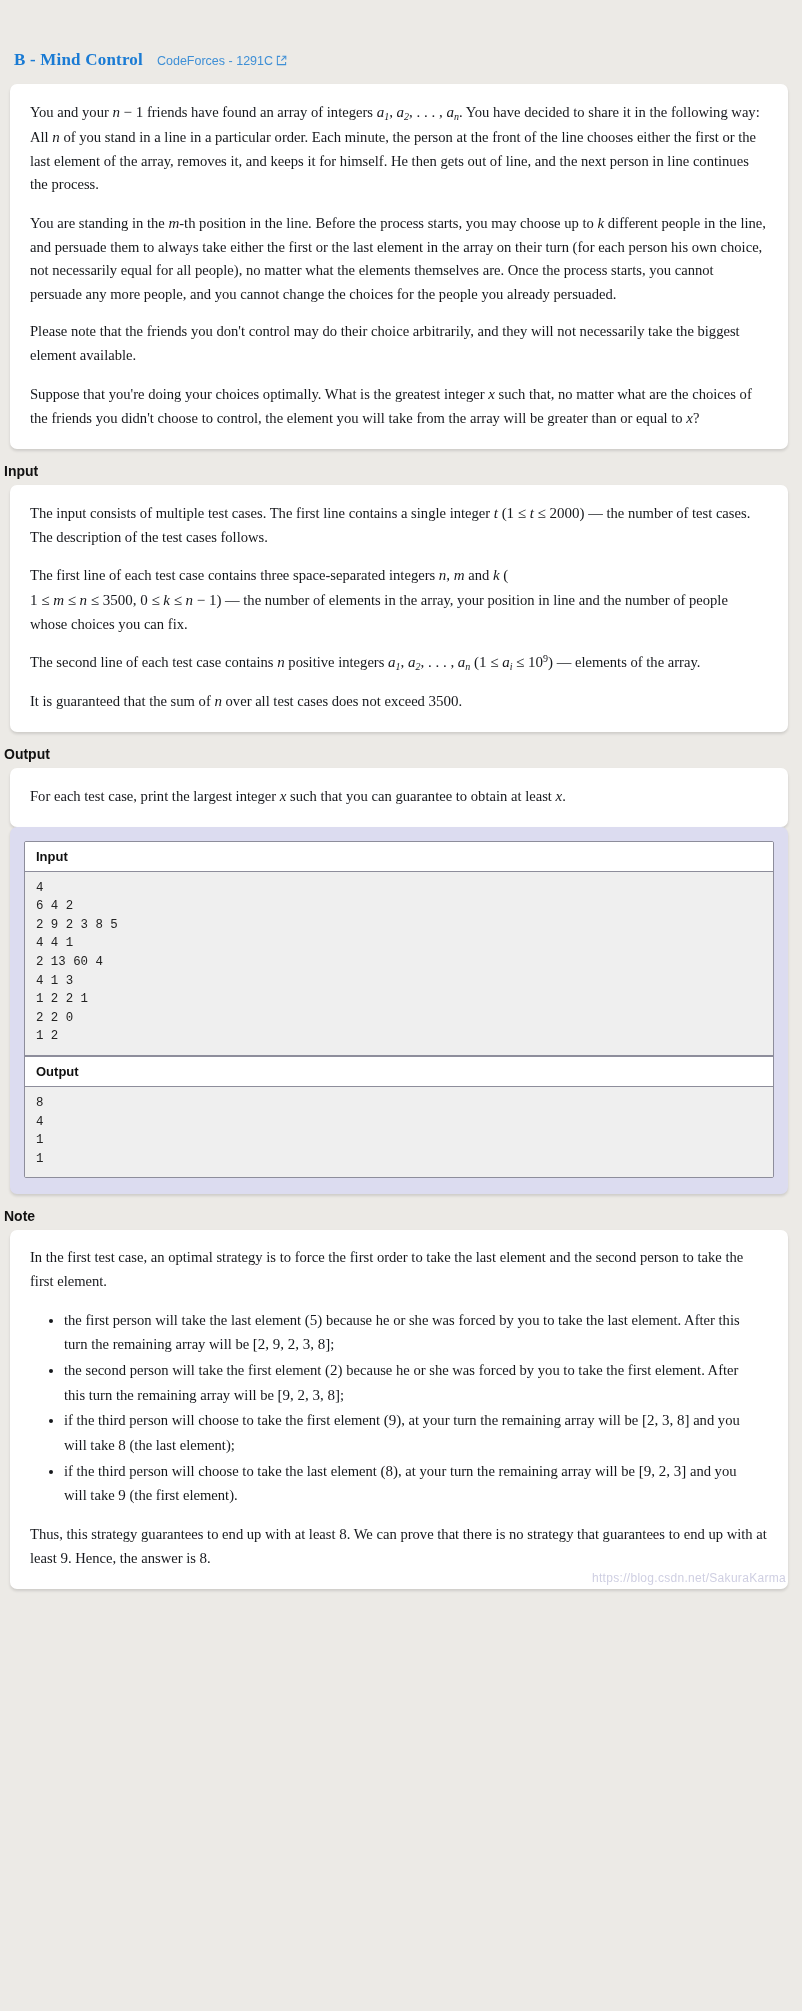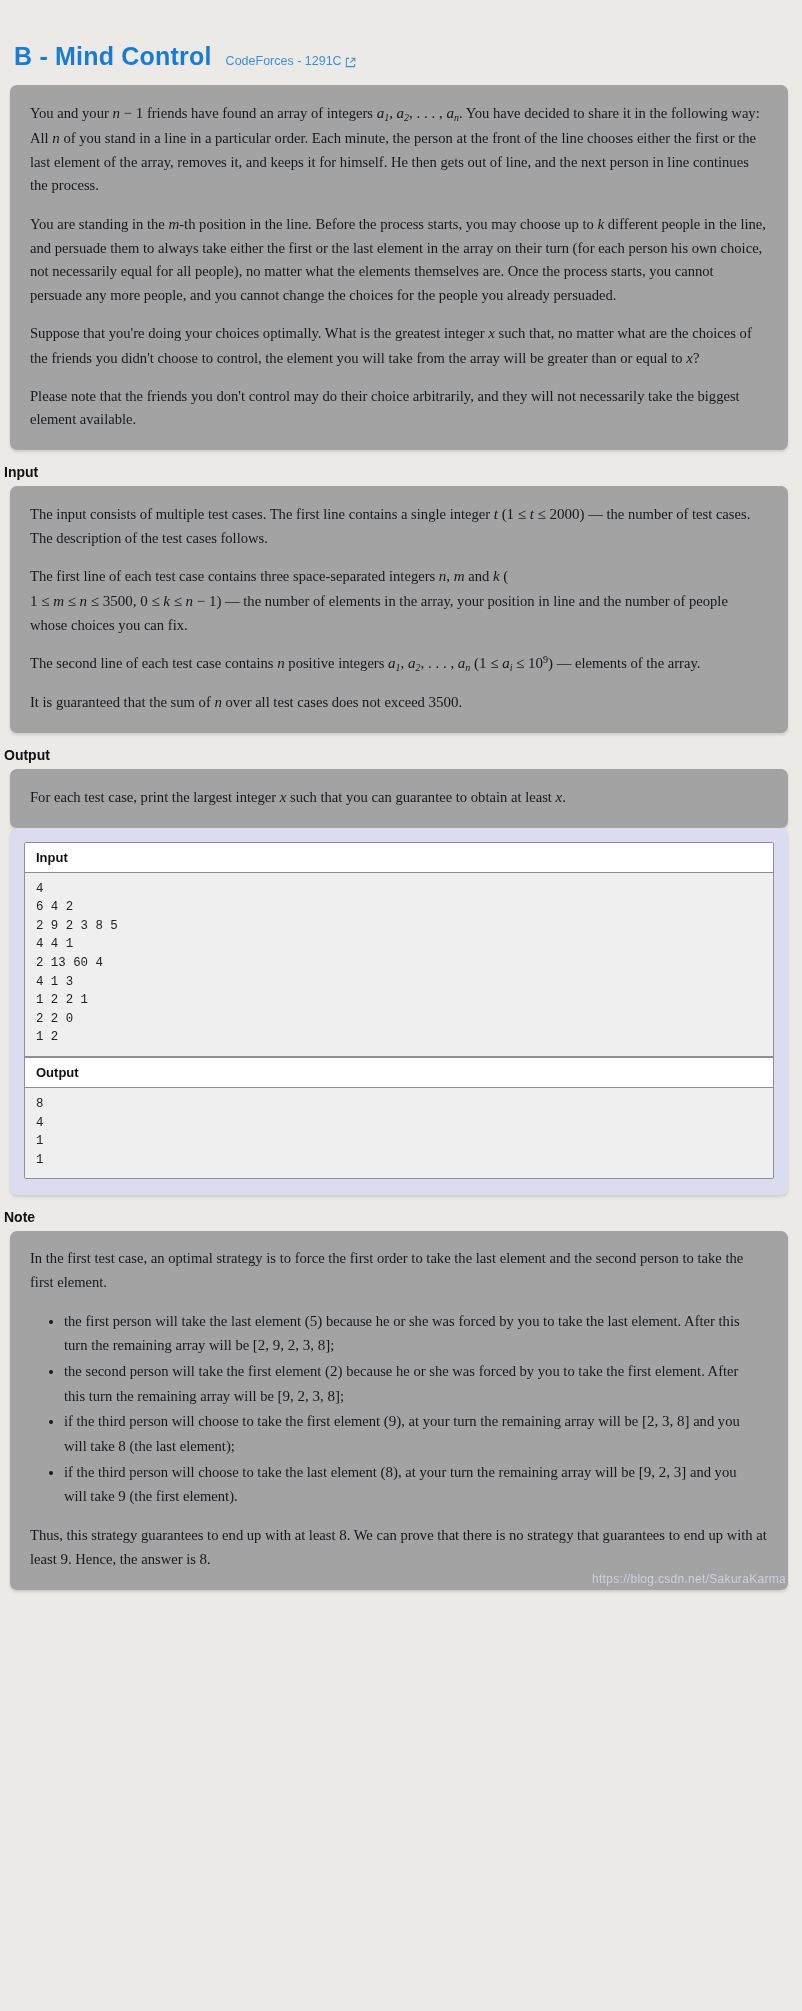--- a/index.html
+++ b/index.html
@@ -22,31 +22,31 @@
   }
 
   
   .header {
     padding: 18px 0 14px 14px;
     display: flex;
     align-items: baseline;
     gap: 14px;
   }
   .title {
-    font-size: 25px;
+    font-size: 17px;
     font-weight: bold;
     color: #1a7bd4;
     letter-spacing: 0.2px;
-    font-family: Liberation Sans, sans-serif;
+    font-family: Liberation Serif, serif;
   }
   .source {
     font-size: 12.5px;
     color: #3e8fd6;
     display: inline-flex;
-    align-items: center;
+    align-items: flex-start;
     gap: 3px;
     margin-top: 36px;
   }
   .ext-icon {
     display: inline-block;
     width: 11px;
     height: 11px;
     position: relative;
     top: 1px;
   }
@@ -54,21 +54,21 @@
   
   .section-heading {
     font-size: 14px;
     font-weight: bold;
     color: #111;
     margin: 14px 0 6px 4px;
   }
 
   
   .panel {
-    background: #a3a3a3;
+    background: #ffffff;
     border-radius: 7px;
     box-shadow: 0 2px 3px rgba(0,0,0,0.13);
     margin: 0 14px 0 10px;
     padding: 16px 20px 18px 20px;
     box-sizing: border-box;
   }
   .panel p {
     font-family: "Liberation Serif", serif;
     font-size: 14.6px;
     line-height: 1.62;
@@ -173,22 +173,22 @@
           <path d="M7 1.3 H10.7 V5" fill="none" stroke="#3e8fd6" stroke-width="1.1"></path>
           <path d="M10.6 1.4 L5.8 6.2" fill="none" stroke="#3e8fd6" stroke-width="1.1"></path>
         </svg>
       </span>
     </span>
   </div>
 
   <div class="panel">
     <p>You and your <span class="m">n</span> <span class="mn">−</span> <span class="mn">1</span> friends have found an array of integers <span class="m">a<span class="sub">1</span></span><span class="mn">,</span> <span class="m">a<span class="sub">2</span></span><span class="mn">, . . . ,</span> <span class="m">a<span class="sub">n</span></span>. You have decided to share it in the following way: All <span class="m">n</span> of you stand in a line in a particular order. Each minute, the person at the front of the line chooses either the first or the last element of the array, removes it, and keeps it for himself. He then gets out of line, and the next person in line continues the process.</p>
     <p>You are standing in the <span class="m">m</span>-th position in the line. Before the process starts, you may choose up to <span class="m">k</span> different people in the line, and persuade them to always take either the first or the last element in the array on their turn (for each person his own choice, not necessarily equal for all people), no matter what the elements themselves are. Once the process starts, you cannot persuade any more people, and you cannot change the choices for the people you already persuaded.</p>
+    <p>Please note that the friends you don't control may do their choice arbitrarily, and they will not necessarily take the biggest element available.</p>
     <p>Suppose that you're doing your choices optimally. What is the greatest integer <span class="m">x</span> such that, no matter what are the choices of the friends you didn't choose to control, the element you will take from the array will be greater than or equal to <span class="m">x</span>?</p>
-    <p>Please note that the friends you don't control may do their choice arbitrarily, and they will not necessarily take the biggest element available.</p>
   </div>
 
   <div class="section-heading">Input</div>
   <div class="panel">
     <p>The input consists of multiple test cases. The first line contains a single integer <span class="m">t</span> <span class="mn">(1 ≤</span> <span class="m">t</span> <span class="mn">≤ 2000)</span> — the number of test cases. The description of the test cases follows.</p>
     <p>The first line of each test case contains three space-separated integers <span class="m">n</span><span class="mn">,</span> <span class="m">m</span> and <span class="m">k</span> <span class="mn">(</span><br><span class="mn">1 ≤</span> <span class="m">m</span> <span class="mn">≤</span> <span class="m">n</span> <span class="mn">≤ 3500, 0 ≤</span> <span class="m">k</span> <span class="mn">≤</span> <span class="m">n</span> <span class="mn">− 1)</span> — the number of elements in the array, your position in line and the number of people whose choices you can fix.</p>
     <p>The second line of each test case contains <span class="m">n</span> positive integers <span class="m">a<span class="sub">1</span></span><span class="mn">,</span> <span class="m">a<span class="sub">2</span></span><span class="mn">, . . . ,</span> <span class="m">a<span class="sub">n</span></span> <span class="mn">(1 ≤</span> <span class="m">a<span class="sub">i</span></span> <span class="mn">≤ 10<span class="sup">9</span>)</span> — elements of the array.</p>
     <p>It is guaranteed that the sum of <span class="m">n</span> over all test cases does not exceed <span class="mn">3500</span>.</p>
   </div>
 

